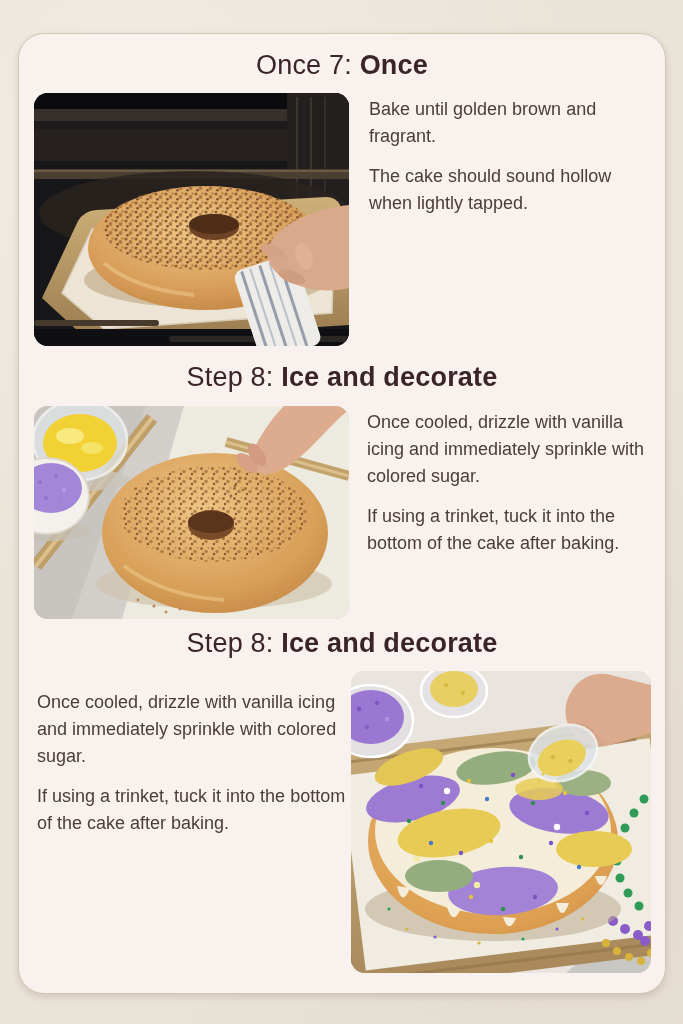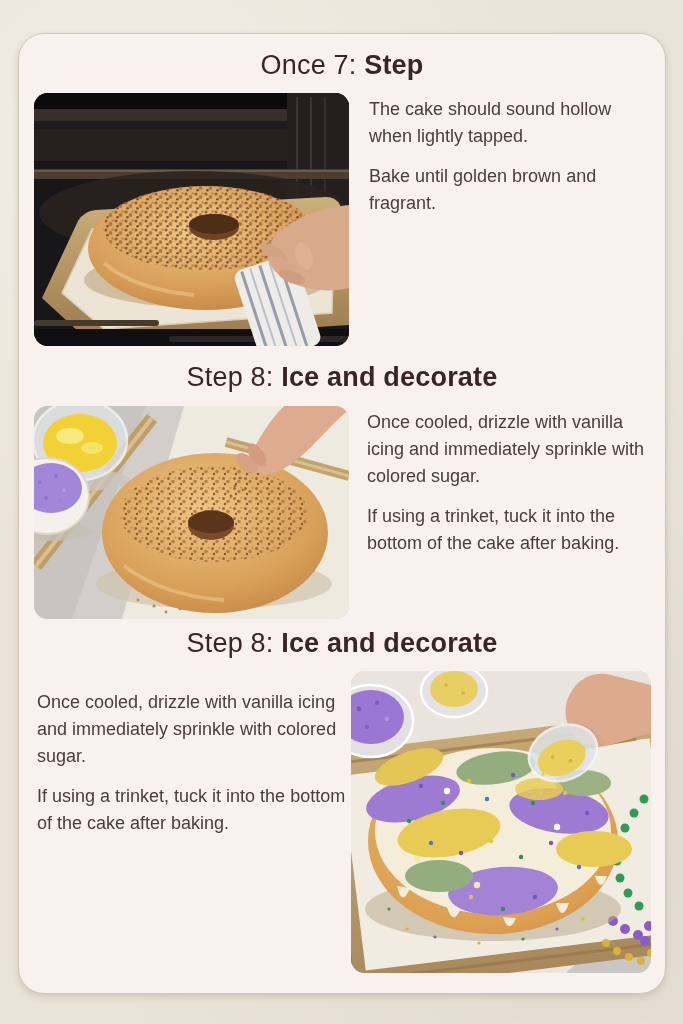--- a/index.html
+++ b/index.html
@@ -30,21 +30,21 @@
   .text-3{left:18px;top:655px;width:312px;}
 </style>
 </head>
 <body>
 
 <div class="page">
   <div class="card">
 
     <h2 class="step-heading h1">
       <span class="hp">Once 7:</span>
-      <span class="ht">Step</span>
+      <span class="ht">Once</span>
     </h2>
 
     <figure class="photo photo-1" role="img" aria-label="Unglazed king cake ring on a parchment-lined sheet pan in the oven, a hand with a striped towel pulling the pan">
       <svg width="315" height="253" viewBox="0 0 315 253">
         <defs>
           <linearGradient id="p1t" x1="0" y1="0" x2="0" y2="1">
             <stop offset="0" stop-color="#cdb079"></stop>
               <stop offset="1" stop-color="#9b7b4e"></stop>
           </linearGradient>
           <radialGradient id="p1d" cx="45%" cy="35%" r="80%">
@@ -94,22 +94,22 @@
           <path d="M315,112 C282,116 254,128 241,143 C230,156 232,172 246,183 C266,198 296,200 315,195 Z" fill="#d9a98c"></path>
           <ellipse cx="240" cy="160" rx="15" ry="6.5" fill="#d3a184" transform="rotate(32 240 160)"></ellipse>
           <ellipse cx="249" cy="172" rx="15" ry="6.5" fill="#d8a68a" transform="rotate(26 249 172)"></ellipse>
           <ellipse cx="258" cy="184" rx="14" ry="6" fill="#cf9d80" transform="rotate(20 258 184)"></ellipse>
           <ellipse cx="270" cy="163" rx="8" ry="14" fill="#e0b193" transform="rotate(-18 270 163)"></ellipse>
         </g>
       </svg>
     </figure>
 
     <div class="text text-1">
+      <p>Bake until golden brown and fragrant.</p>
       <p>The cake should sound hollow when lightly tapped.</p>
-      <p>Bake until golden brown and fragrant.</p>
     </div>
 
     <h2 class="step-heading h2a">
       <span class="hp">Step 8:</span>
       <span class="ht">Ice and decorate</span>
     </h2>
 
     <figure class="photo photo-2" role="img" aria-label="Hand sprinkling sugar over a baked king cake on a sheet pan beside a glass bowl of melted butter and a white bowl of purple sanding sugar">
       <svg width="315" height="213" viewBox="0 0 315 213">
         <defs>

